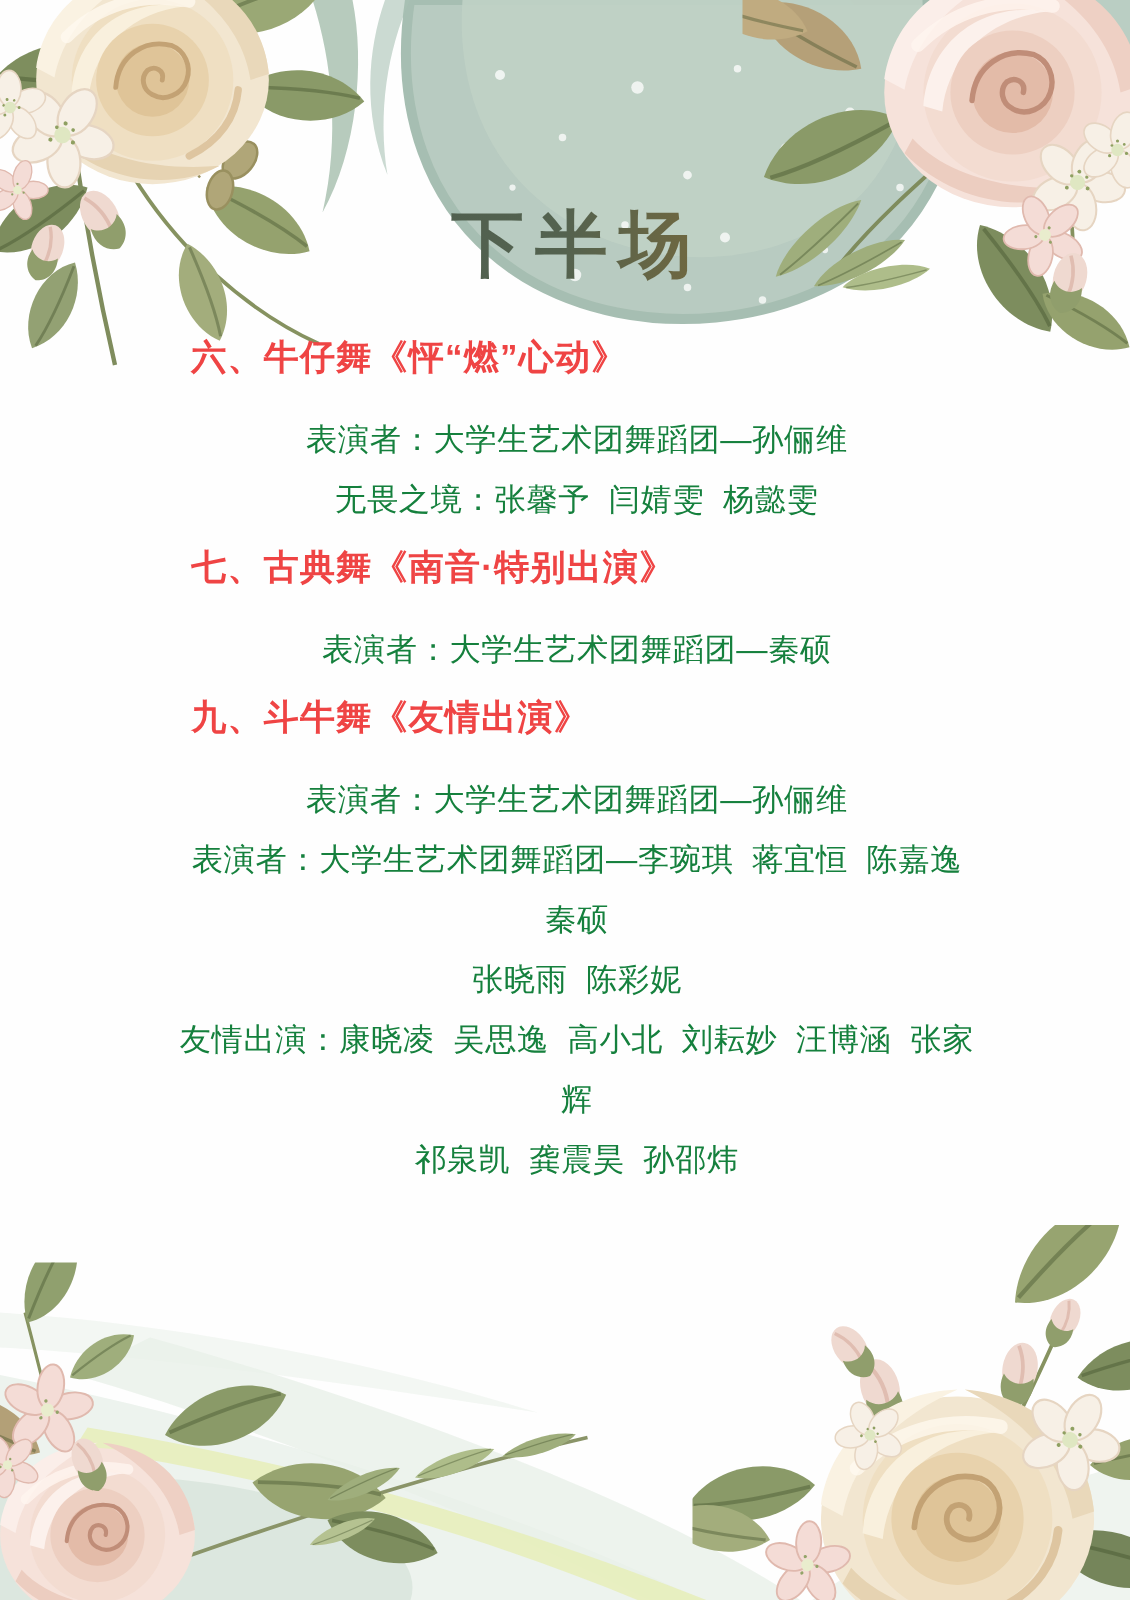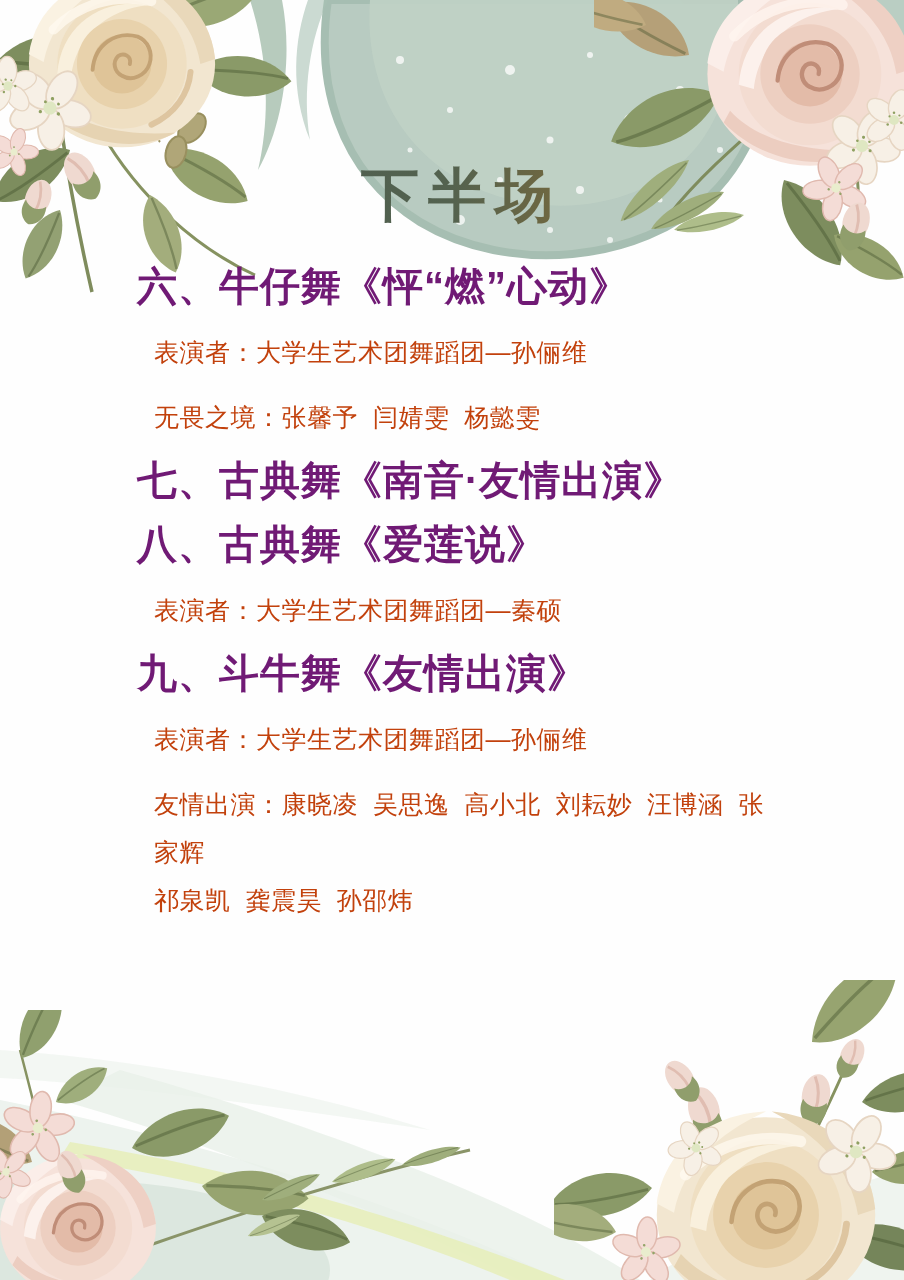--- a/index.html
+++ b/index.html
@@ -8,26 +8,26 @@
   .deco{position:absolute;pointer-events:none;}
   .content{position:absolute;inset:0;padding:164px 118px 0 137px;z-index:5;box-sizing:border-box;}
   .page-title{
     margin:0 0 36px 0;text-align:center;
     font-family:"Liberation Serif","DejaVu Serif",serif;
     font-size:58px;font-weight:700;line-height:1.1;letter-spacing:9px;
     background:linear-gradient(90deg,#4d5c51 0%,#53624f 48%,#7c6a3a 72%,#b4741f 100%);
     -webkit-background-clip:text;background-clip:text;color:transparent;
   }
   .section-heading{
-    margin:8px 0 20px 0;font-size:40px;line-height:44px;font-weight:700;
-    color:#701a75;letter-spacing:1px;
+    margin:8px 0 20px 16px;font-size:28px;line-height:44px;font-weight:700;
+    color:#ef4444;letter-spacing:1px;
   }
   .section-line{
-    margin:17px;font-size:25px;line-height:48px;color:#c2410c;
-    letter-spacing:.5px;white-space:pre-wrap;
+    margin:0;font-size:25px;line-height:48px;color:#15803d;
+    letter-spacing:.5px;white-space:pre-wrap;text-align:center;
   }
 </style>
 </head>
 <body>
 
 <div class="stage">
 
   <svg width="0" height="0" style="position:absolute" aria-hidden="true">
     <defs>
       <g id="g-rose-cream">
@@ -239,23 +239,24 @@
     <use href="#g-daisy" transform="translate(92,272) scale(1.0) rotate(-15)"></use>
     <use href="#g-blossom" transform="translate(142,168) scale(0.8) rotate(30)"></use>
   </svg>
 
   <main class="content">
     <h1 class="page-title">下半场</h1>
     <section id="program-sections">
         <h2 class="section-heading">六、牛仔舞《怦“燃”心动》</h2>
         <p class="section-line">表演者：大学生艺术团舞蹈团—孙俪维</p>
         <p class="section-line">无畏之境：张馨予  闫婧雯  杨懿雯</p>
-        <h2 class="section-heading">七、古典舞《南音·友情出演》</h2>
-        <h2 class="section-heading">八、古典舞《爱莲说》</h2>
+        <h2 class="section-heading">七、古典舞《南音·特别出演》</h2>
         <p class="section-line">表演者：大学生艺术团舞蹈团—秦硕</p>
         <h2 class="section-heading">九、斗牛舞《友情出演》</h2>
         <p class="section-line">表演者：大学生艺术团舞蹈团—孙俪维</p>
+        <p class="section-line">表演者：大学生艺术团舞蹈团—李琬琪  蒋宜恒  陈嘉逸  秦硕
+张晓雨  陈彩妮</p>
         <p class="section-line">友情出演：康晓凌  吴思逸  高小北  刘耘妙  汪博涵  张家辉
 祁泉凯  龚震昊  孙邵炜</p>
       </section>
   </main>
 
 </div>
 
 </body></html>

